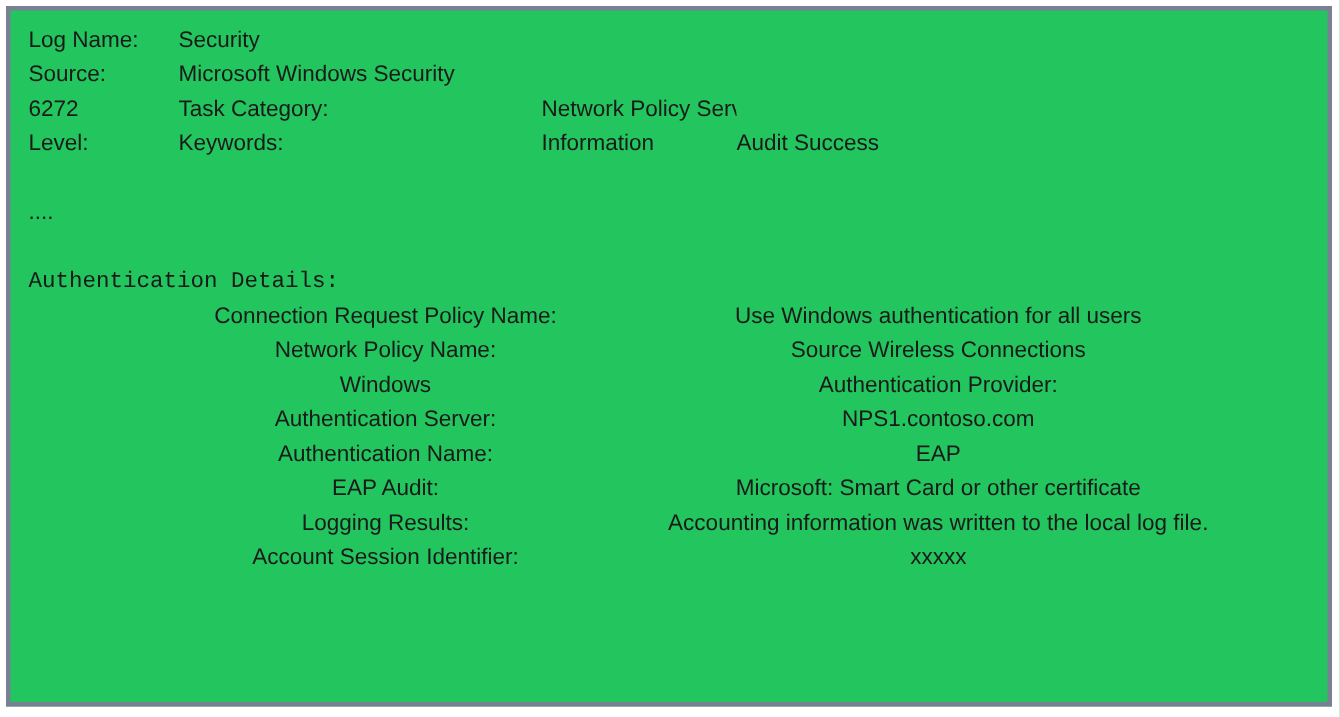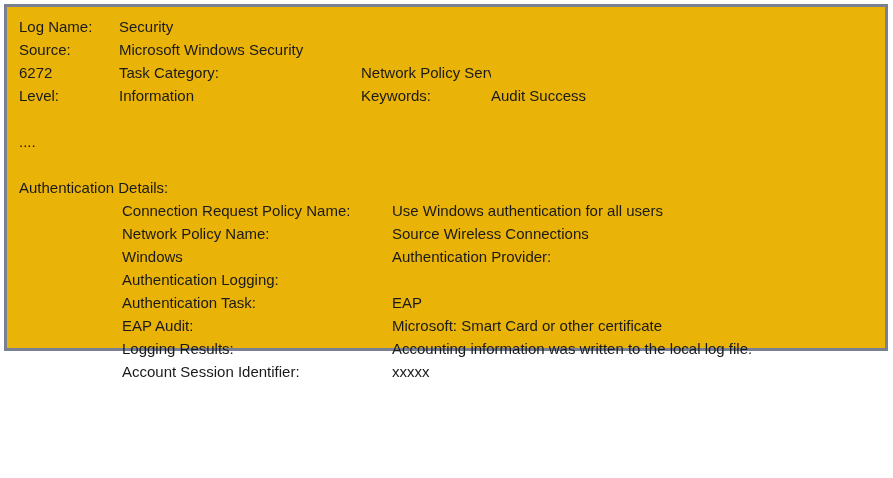--- a/index.html
+++ b/index.html
@@ -10,41 +10,42 @@
     background: #ffffff;
     font-family: "Liberation Sans", sans-serif;
     color: #1a1a1a;
     overflow: hidden;
   }
   .frame {
     position: absolute;
     left: 4px;
     top: 4px;
     width: 884px;
-    height: 347px;
+    height: 467px;
     box-sizing: border-box;
     border: 3px solid #7a8094;
-    background: #eab308;
+    background: #22c55e;
     padding: 8px 26px 0 12px;
     font-size: 15px;
     line-height: 23px;
   }
   .header-row {
     display: grid;
     grid-template-columns: 100px 242px 130px 1fr;
     white-space: nowrap;
   }
   .desc    { margin: 23px 0 0 0; }
   .ellipsis{ margin: 23px 0 0 0; }
-  .section-title { margin: 23px 0 0 0; }
+  .section-title { margin: 23px 0 0 0; font-family: Liberation Mono, monospace; }
   .detail-row {
     display: grid;
     grid-template-columns: 270px 1fr;
     margin-left: 103px;
     white-space: nowrap;
+    text-align: center;
   }
   .cell { overflow: hidden; }
 </style>
 </head>
 <body>
 
 <div class="frame">
 
   <div>
     <div class="header-row">
@@ -57,22 +58,22 @@
       <div class="cell">Source:</div>
       <div class="cell">Microsoft Windows Security</div>
     </div>
     <div class="header-row">
       <div class="cell">6272</div>
       <div class="cell">Task Category:</div>
       <div class="cell">Network Policy Server</div>
     </div>
     <div class="header-row">
       <div class="cell">Level:</div>
+      <div class="cell">Keywords:</div>
       <div class="cell">Information</div>
-      <div class="cell">Keywords:</div>
       <div class="cell">Audit Success</div>
     </div>
   </div>
 
 
   <p class="ellipsis">....</p>
 
   <p class="section-title">Authentication Details:</p>
 
   <div>
@@ -82,24 +83,25 @@
     </div>
     <div class="detail-row">
       <div class="cell">Network Policy Name:</div>
       <div class="cell">Source Wireless Connections</div>
     </div>
     <div class="detail-row">
       <div class="cell">Windows</div>
       <div class="cell">Authentication Provider:</div>
     </div>
     <div class="detail-row">
-      <div class="cell">Authentication Logging:</div>
+      <div class="cell">Authentication Server:</div>
+      <div class="cell">NPS1.contoso.com</div>
     </div>
     <div class="detail-row">
-      <div class="cell">Authentication Task:</div>
+      <div class="cell">Authentication Name:</div>
       <div class="cell">EAP</div>
     </div>
     <div class="detail-row">
       <div class="cell">EAP Audit:</div>
       <div class="cell">Microsoft: Smart Card or other certificate</div>
     </div>
     <div class="detail-row">
       <div class="cell">Logging Results:</div>
       <div class="cell">Accounting information was written to the local log file.</div>
     </div>

